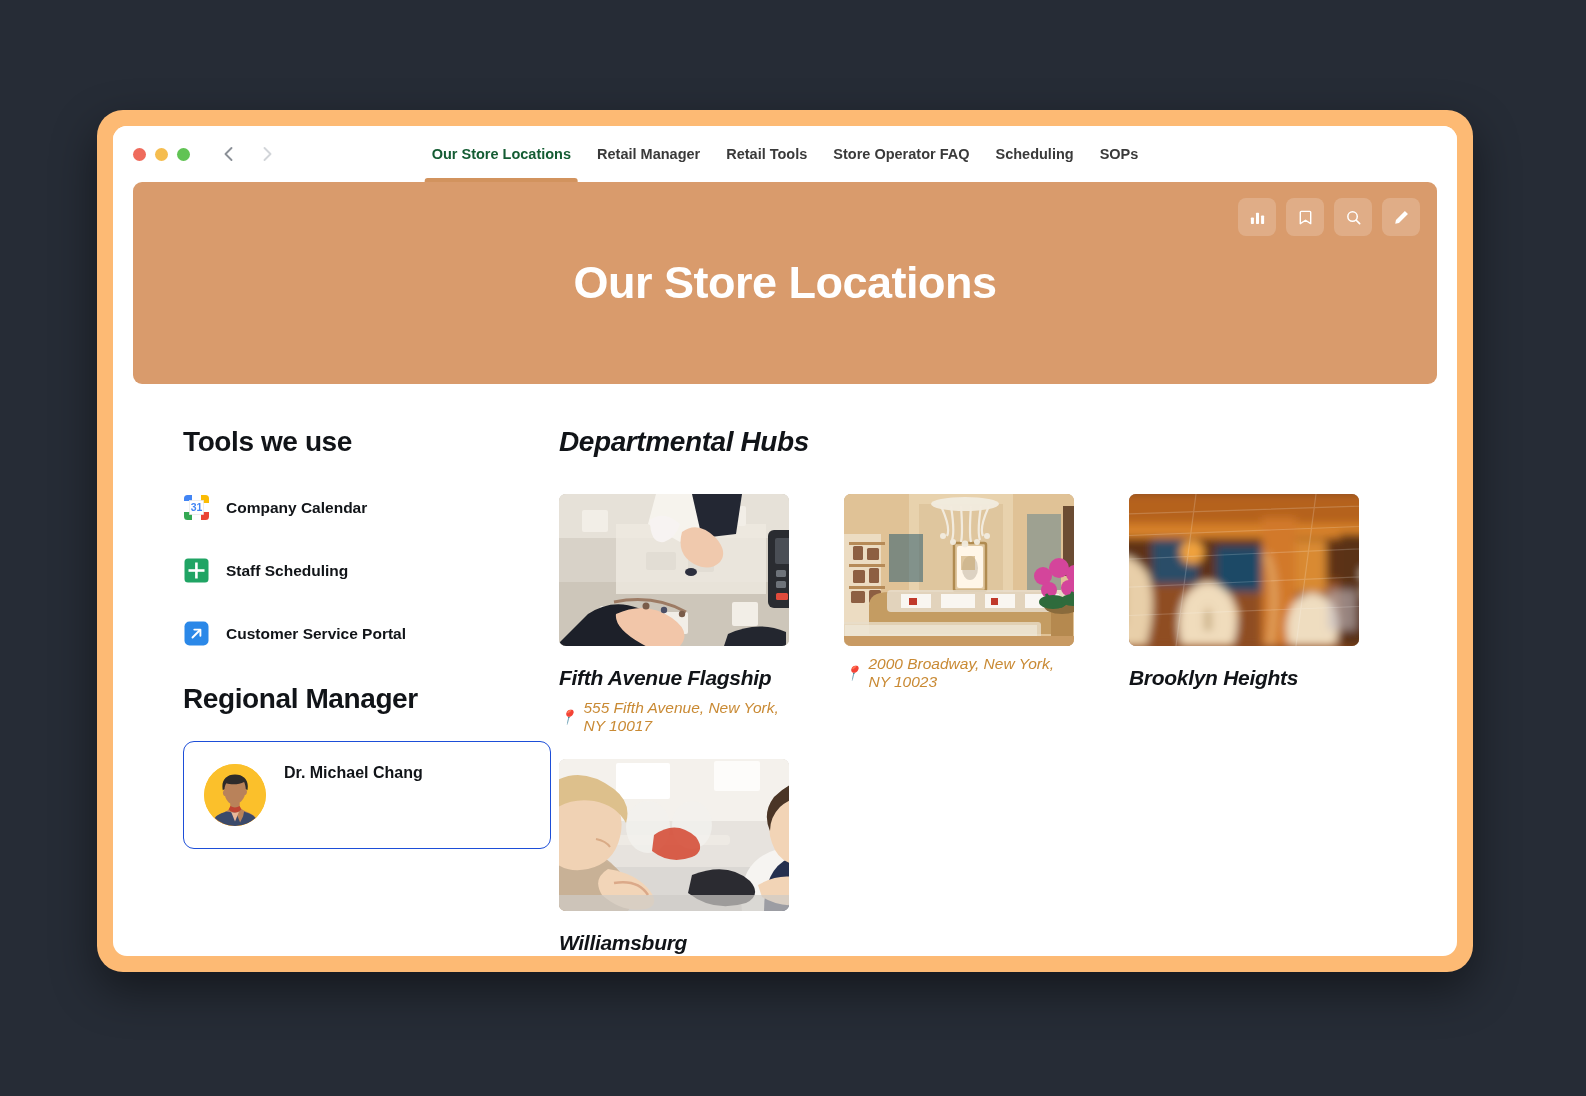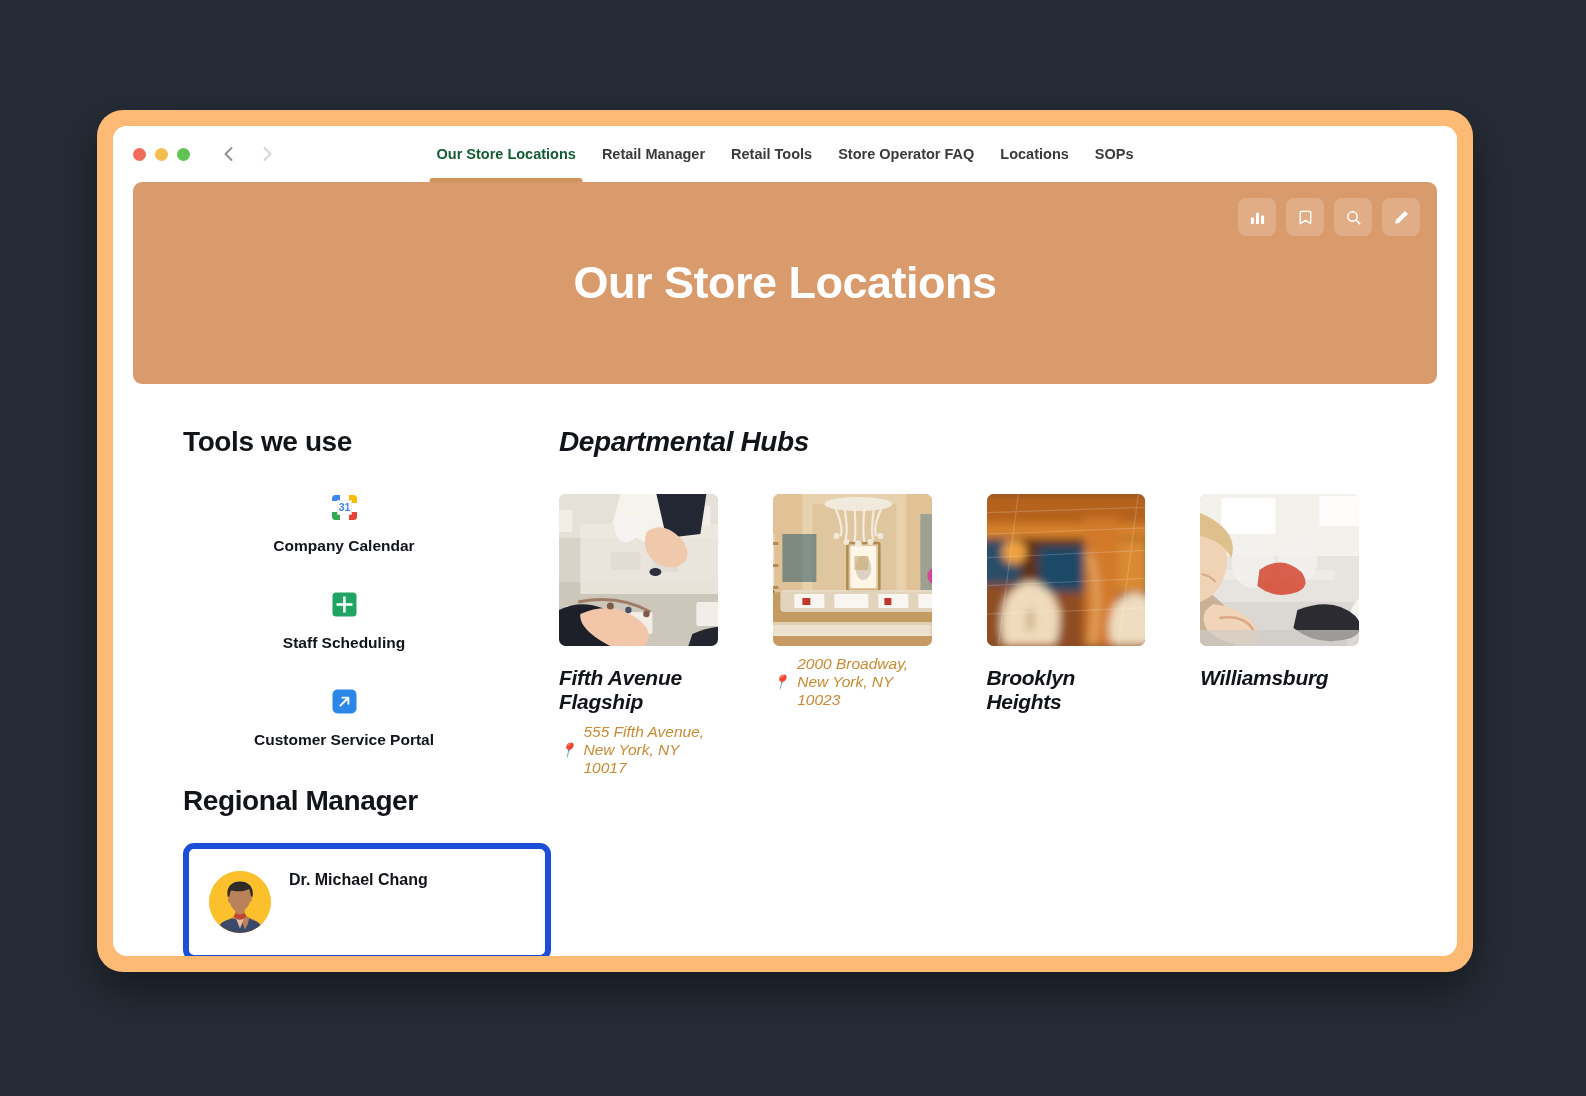--- a/index.html
+++ b/index.html
@@ -133,30 +133,29 @@
     letter-spacing: -0.4px;
     margin-bottom: 36px;
   }
 
   .tool-row {
     display: flex;
     align-items: center;
     gap: 16px;
     margin-bottom: 36px;
     cursor: pointer;
-    flex-direction: column;
   }
   .tool-icon { width: 27px; height: 27px; flex: none; position: relative; }
   .tool-label { font-size: 15.5px; font-weight: 700; color: #111418; }
 
   .mgr-title { margin-top: 22px; margin-bottom: 26px; }
 
   .mgr-card {
     width: 368px;
-    border: 6px solid #1d4ed8;
+    border: 1px solid #1d4ed8;
     border-radius: 11px;
     background: #fff;
     padding: 22px 20px;
     display: flex;
     gap: 18px;
     align-items: flex-start;
   }
   .avatar {
     width: 62px; height: 62px;
     border-radius: 50%;
@@ -164,21 +163,21 @@
     flex: none;
     overflow: hidden;
     position: relative;
   }
   .mgr-name { font-size: 16px; font-weight: 700; color: #111418; margin-bottom: 6px; }
   .mgr-region { font-size: 15.5px; color: #3d4248; line-height: 1.4; max-width: 230px; }
 
   
   .hub-grid {
     display: grid;
-    grid-template-columns: 1fr 1fr 1fr 1fr;
+    grid-template-columns: 1fr 1fr 1fr;
     gap: 24px 55px;
     max-width: 800px;
   }
   .hub-card { cursor: pointer; }
   .hub-img {
     width: 100%;
     height: 152px;
     border-radius: 7px;
     overflow: hidden;
     position: relative;
@@ -235,21 +234,21 @@
         <div class="tab">
             <span>Retail Manager</span>
           </div>
         <div class="tab">
             <span>Retail Tools</span>
           </div>
         <div class="tab">
             <span>Store Operator FAQ</span>
           </div>
         <div class="tab">
-            <span>Locations</span>
+            <span>Scheduling</span>
           </div>
         <div class="tab">
             <span>SOPs</span>
           </div>
       </div>
     </div>
 
     <div class="hero">
       <div class="hero-title">Our Store Locations</div>
       <div class="hero-actions">

